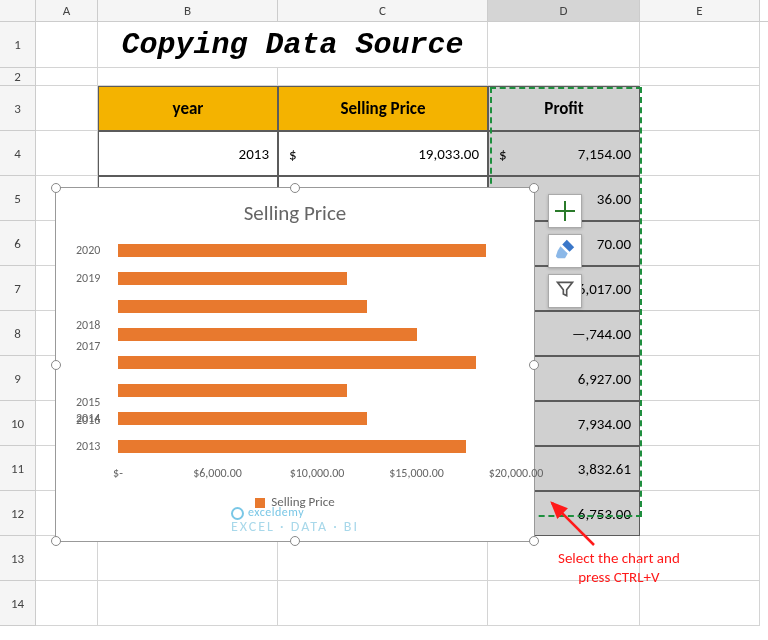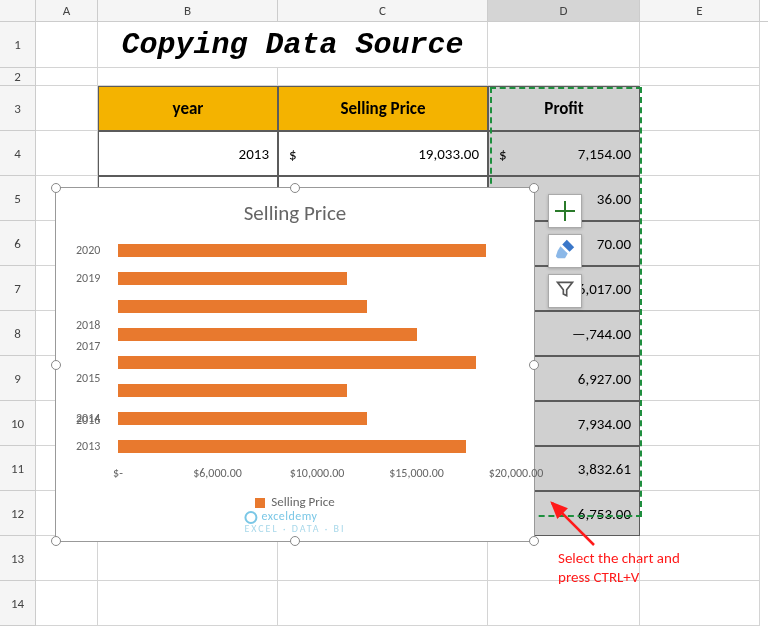--- a/index.html
+++ b/index.html
@@ -29,35 +29,35 @@
   .chart .ctitle{text-align:center;color:#666;font-size:21px;padding:12px 0 6px}
   .plot{position:relative;margin:4px 20px 0 62px;height:224px}
   .ycat{position:absolute;left:-42px;width:36px;text-align:left;color:#666;font-size:12px;transform:translateY(-50%)}
   .bar{position:absolute;height:13px;background:#e8792e}
   .xaxis{position:relative;margin:6px 20px 0 62px;height:18px;color:#666;font-size:12px}
   .xt{position:absolute;transform:translateX(-50%);white-space:nowrap}
   .legend{text-align:center;color:#666;font-size:13px;margin-top:10px}
   .legend .sw{display:inline-block;width:10px;height:10px;background:#e8792e;margin-right:6px;vertical-align:middle}
   .wm{position:absolute;bottom:6px;left:50%;transform:translateX(-50%);color:#7ac7e6;font-size:12px;letter-spacing:.5px}
   .wm .gear{display:inline-block;width:13px;height:13px;border:2px solid #7ac7e6;border-radius:50%;vertical-align:middle;margin-right:4px;position:relative}
-  .wm .sub{display:block;font-size:10px;color:#a8d8ea;letter-spacing:2px;margin-top:-2px;text-align:right}
+  .wm .sub{display:block;font-size:14px;color:#a8d8ea;letter-spacing:2px;margin-top:-2px;text-align:right}
   
   .h{position:absolute;width:10px;height:10px;background:#fff;border:1px solid #888;border-radius:50%}
   
   .sidebtn{position:absolute;width:34px;height:34px;background:#fff;border:1px solid #aaa;box-shadow:0 1px 3px rgba(0,0,0,.2);display:flex;align-items:center;justify-content:center}
   .plus{position:relative;width:20px;height:20px}
   .plus:before,.plus:after{content:"";position:absolute;background:#2a7a2a}
   .plus:before{left:9px;top:0;width:2px;height:20px}
   .plus:after{top:9px;left:0;width:20px;height:2px}
   .brush svg{width:22px;height:22px}
   .funnel svg{width:20px;height:20px}
   
   .arrow{position:absolute;left:546px;top:497px;pointer-events:none}
   .arrow svg{overflow:visible}
-  .anno{position:absolute;left:558px;top:549px;color:#ff1a1a;font-size:15px;text-align:left;line-height:1.25}
+  .anno{position:absolute;left:558px;top:549px;color:#ff1a1a;font-size:15px;text-align:center;line-height:1.25}
 </style>
 </head>
 <body>
 
 <div class="sheet">
 
   <div class="colheads">
     <div class="rh-spacer"></div>
     <div class="ch cA">A</div>
     <div class="ch cB">B</div>
@@ -203,21 +203,21 @@
         <div class="ycat" style="top: 14px;">2020</div>
         <div class="bar" style="top: 8px; left: 0px; width: 368.15px;"></div>
         <div class="ycat" style="top: 42px;">2019</div>
         <div class="bar" style="top: 36px; left: 0px; width: 228.85px;"></div>
         <div class="ycat" style="top: 70px; margin-top: 19px;">2018</div>
         <div class="bar" style="top: 64px; left: 0px; width: 248.75px;"></div>
         <div class="ycat" style="top: 110px;">2017</div>
         <div class="bar" style="top: 92px; left: 0px; width: 298.5px;"></div>
         <div class="ycat" style="top: 140px; margin-top: 44px;">2016</div>
         <div class="bar" style="top: 120px; left: 0px; width: 358.2px;"></div>
-        <div class="ycat" style="top: 142px;">2015</div>
+        <div class="ycat" style="top: 166px;">2015</div>
         <div class="bar" style="top: 148px; left: 0px; width: 228.85px;"></div>
         <div class="ycat" style="top: 182px;">2014</div>
         <div class="bar" style="top: 176px; left: 0px; width: 248.75px;"></div>
         <div class="ycat" style="top: 210px;">2013</div>
         <div class="bar" style="top: 204px; left: 0px; width: 348.25px;"></div>
       </div>
     <div class="xaxis" id="xaxis">
         <span class="xt" style="left: 0px;">$-</span>
         <span class="xt" style="left: 99.5px;">$6,000.00</span>
         <span class="xt" style="left: 199px;">$10,000.00</span>

